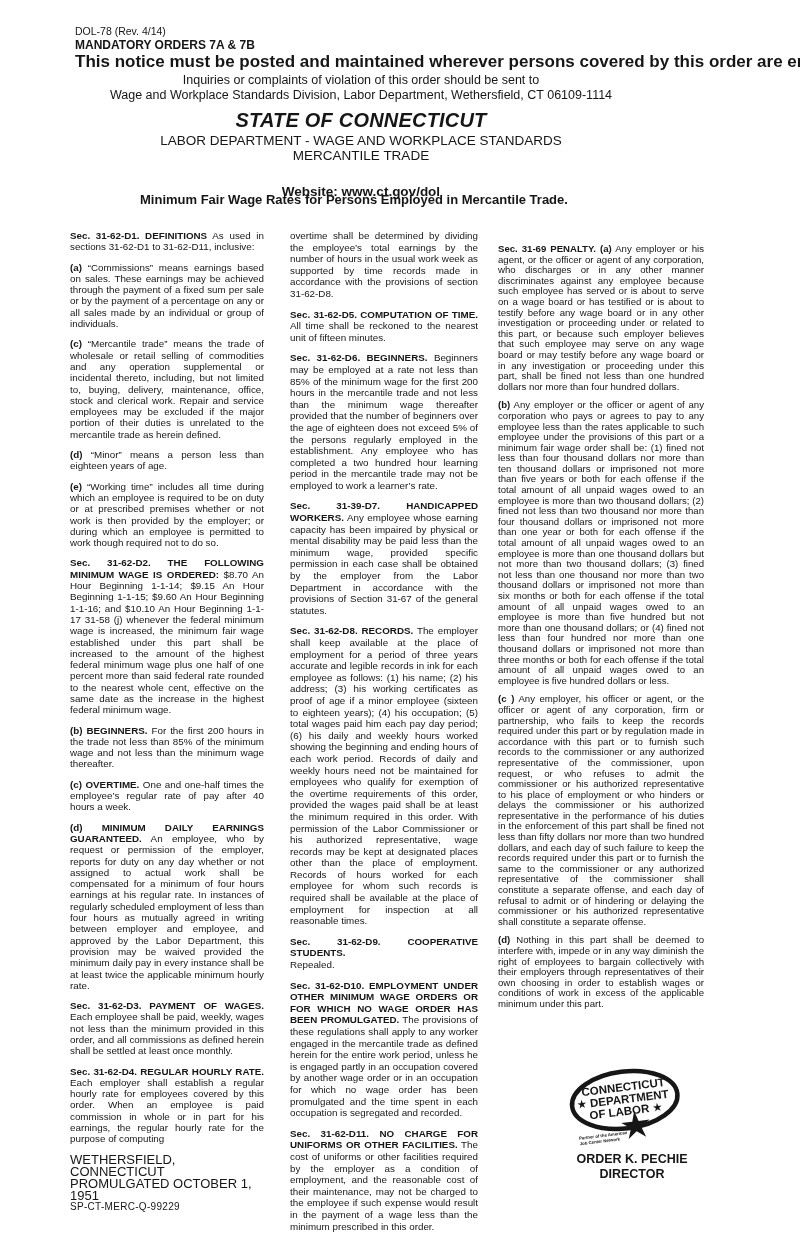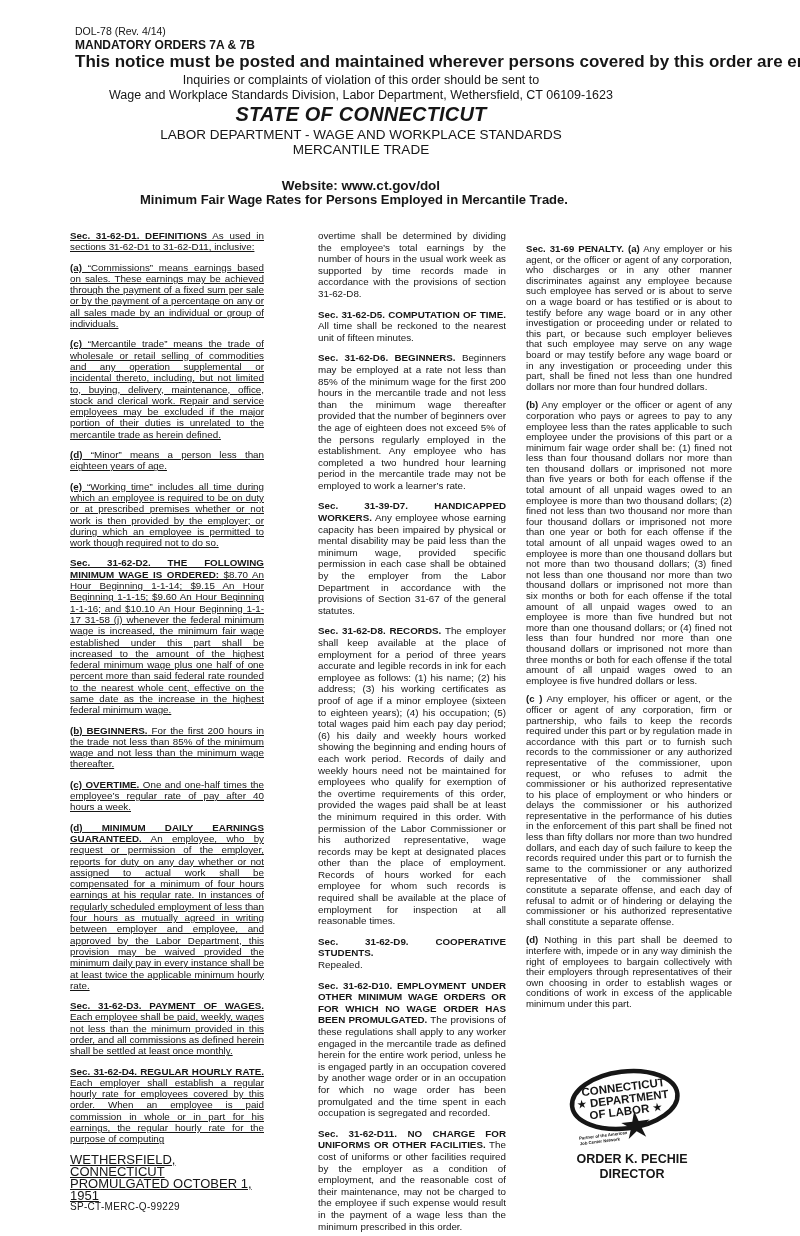--- a/index.html
+++ b/index.html
@@ -10,32 +10,32 @@
     -webkit-font-smoothing:antialiased;
   }
   .header-left{position:absolute;left:75px;top:25px;white-space:nowrap;}
   .form-number{font-size:10.5px;line-height:12px;}
   .orders-line{font-size:12px;line-height:14px;font-weight:bold;margin-top:1px;}
   .notice-line{font-size:17px;line-height:16px;font-weight:bold;margin-top:2px;}
 
   .header-center{position:absolute;left:0;top:73px;width:692px;box-sizing:border-box;
     padding-left:30px;text-align:center;}
   .inq{font-size:12.5px;line-height:15px;}
-  .state-title{font-size:20px;line-height:22px;font-weight:bold;font-style:italic;letter-spacing:0.2px;}
+  .state-title{font-size:20px;line-height:22px;font-weight:bold;font-style:italic;margin-top:6px;letter-spacing:0.2px;}
   .dept-line,.trade-line{font-size:13.5px;line-height:15px;}
   .dept-line{margin-top:2px;}
   .website-line{font-size:13.5px;line-height:16px;font-weight:bold;margin-top:21px;}
 
   .doc-title{position:absolute;left:132px;top:192px;font-size:13px;font-weight:bold;white-space:nowrap;padding-left:8px;}
 
   .columns{position:absolute;left:70px;top:230px;display:flex;align-items:flex-start;}
   .col{text-align:justify;}
   .col .para{margin:0 0 9px 0;}
   .col .para b{font-weight:bold;}
-  .c1{width:194px;margin-right:54px;font-size:9.8px;line-height:11.3px;text-decoration:underline;}
+  .c1{width:194px;margin-right:26px;font-size:9.8px;line-height:11.3px;}
   .c2{width:188px;margin-right:20px;font-size:9.8px;line-height:11.6px;}
   .c3{width:206px;font-size:9.6px;line-height:10.6px;padding-top:14px;}
   .c3 .para{margin:0 0 8px 0;}
 
   .promulgation{font-size:13px;line-height:12px;text-align:left;margin-top:3px;}
 
   .footer-code{position:absolute;left:70px;top:1201px;font-size:10px;letter-spacing:0.3px;}
 
   .seal{position:absolute;left:563px;top:1062px;width:135px;height:95px;}
   .signature{position:absolute;left:552px;top:1152px;width:160px;text-align:center;
@@ -45,21 +45,21 @@
 <body>
 
 <div class="header-left">
   <div class="form-number">DOL-78 (Rev. 4/14)</div>
   <div class="orders-line">MANDATORY ORDERS 7A &amp; 7B</div>
   <div class="notice-line">This notice must be posted and maintained wherever persons covered by this order are employed.</div>
 </div>
 
 <div class="header-center">
   <div class="inq">Inquiries or complaints of violation of this order should be sent to</div>
-  <div class="inq">Wage and Workplace Standards Division, Labor Department, Wethersfield, CT 06109-1623</div>
+  <div class="inq">Wage and Workplace Standards Division, Labor Department, Wethersfield, CT 06109-1114</div>
   <div class="state-title">STATE OF CONNECTICUT</div>
   <div class="dept-line">LABOR DEPARTMENT - WAGE AND WORKPLACE STANDARDS</div>
   <div class="trade-line">MERCANTILE TRADE</div>
   <div class="website-line">Website: www.ct.gov/dol</div>
 </div>
 
 <div class="doc-title">Minimum Fair Wage Rates for Persons Employed in Mercantile Trade.</div>
 
 <div class="columns">
   <div class="col c1">

